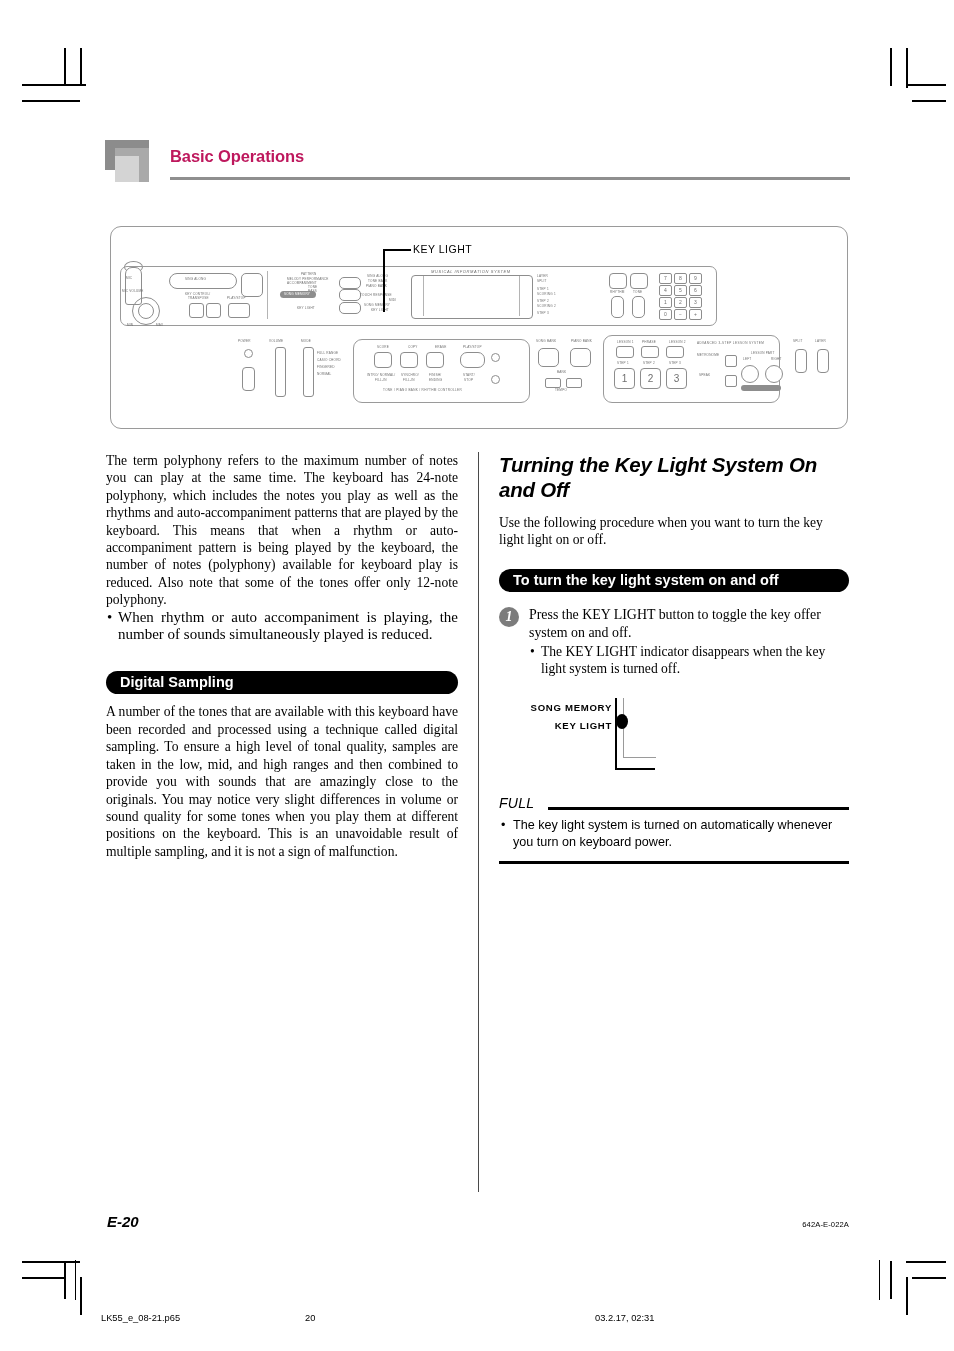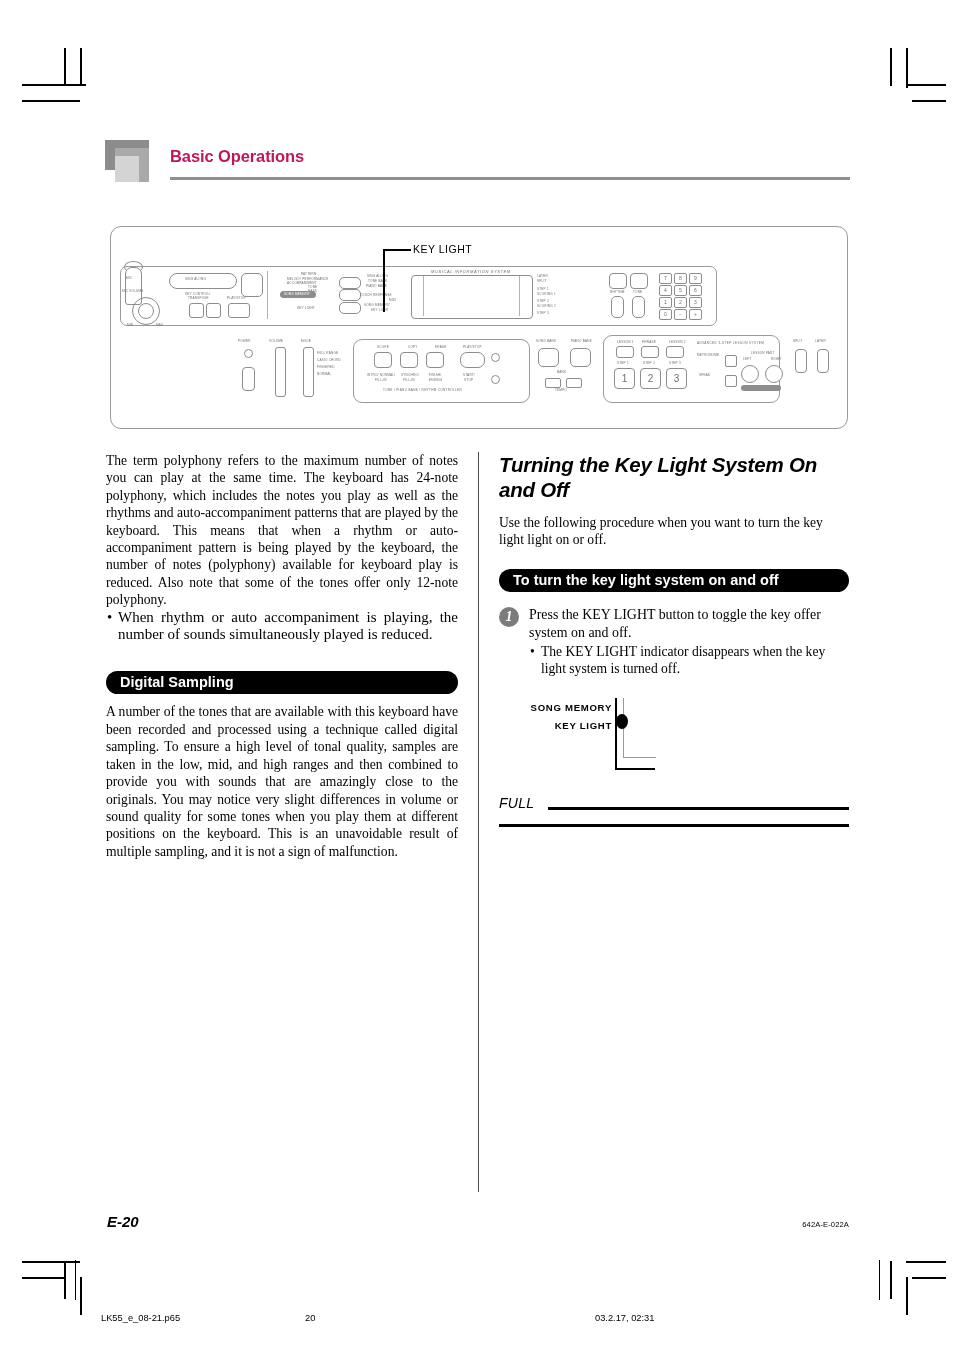--- a/index.html
+++ b/index.html
@@ -641,20 +641,21 @@
     <div id="ind-inner-v"></div>
     <div id="ind-inner-h"></div>
     <div id="ind-dot"></div>
   </div>
 
   <div id="note-block">
     <div id="note-head">
       <span id="note-word">FULL</span>
       <div id="note-rule-top"></div>
     </div>
+    <div id="note-body">The key light system is turned on automatically whenever you turn on keyboard power.</div>
     <div id="note-rule-bottom"></div>
   </div>
 </div>
 
 <div id="page-number">E-20</div>
 <div id="doc-code">642A-E-022A</div>
 
 <div id="printbar">
   <div class="printbar-rule" style="left:0;"></div>
   <div class="printbar-rule" style="left:804px;"></div>

